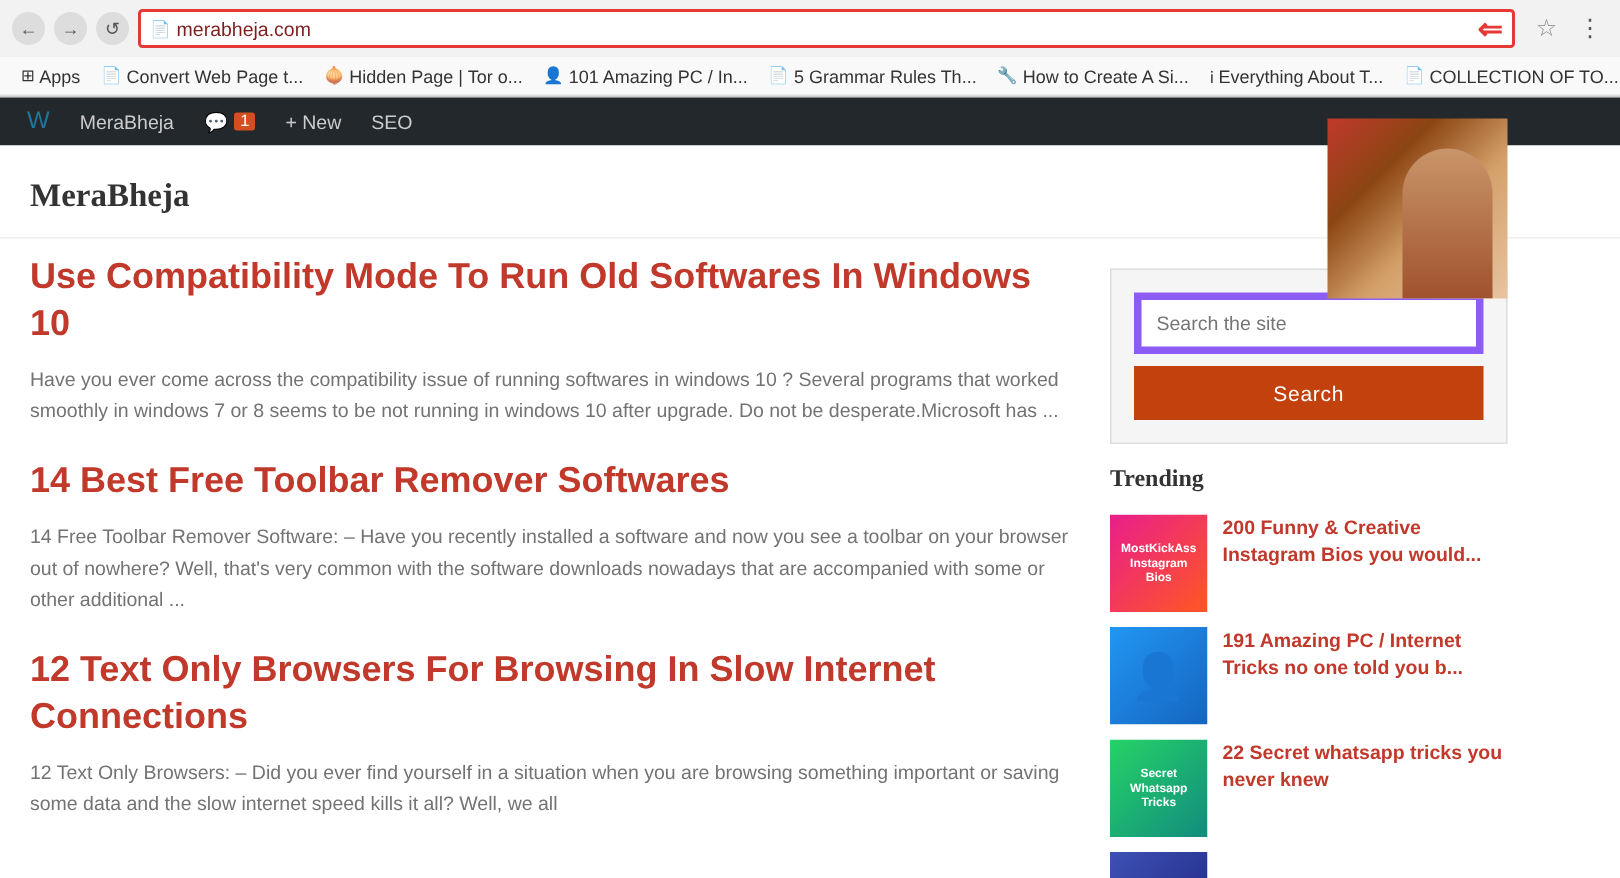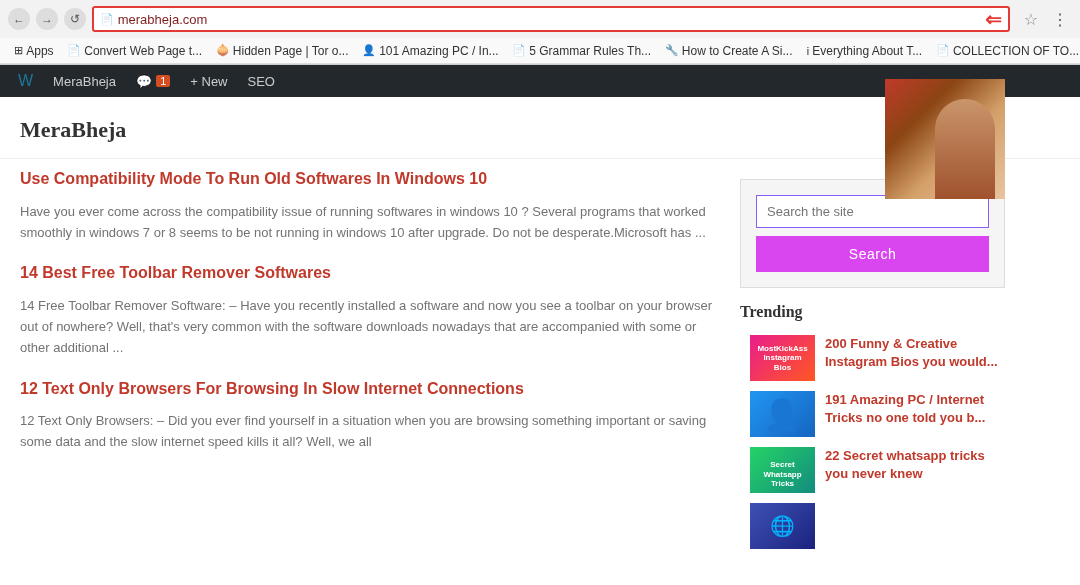--- a/index.html
+++ b/index.html
@@ -128,21 +128,21 @@
       position: relative;
     }
 
     
     .main-content {
       flex: 1;
       max-width: 700px;
     }
 
     .post-title {
-      font-size: 16px;
+      font-size: 24px;
       color: #c0392b;
       margin-bottom: 12px;
       cursor: pointer;
       line-height: 1.3;
     }
 
     .post-excerpt {
       font-size: 13px;
       color: #737373;
       line-height: 1.6;
@@ -184,31 +184,31 @@
     
     .search-widget {
       margin-top: 10px;
       background: #f5f5f5;
       padding: 15px;
       border: 1px solid #ddd;
     }
     .search-input {
       width: 100%;
       padding: 8px 10px;
-      border: 1px solid #8b5cf6;
+      border: 5px solid #8b5cf6;
       background: #fff;
       font-size: 13px;
       color: #aaa;
       margin-bottom: 8px;
       outline: none;
     }
     .search-button {
       width: 100%;
       padding: 10px;
-      background: #d946ef;
+      background: #c2410c;
       color: #fff;
       border: none;
       font-size: 14px;
       cursor: pointer;
       letter-spacing: 0.5px;
     }
 
     
     .trending-title {
       font-size: 16px;
@@ -219,43 +219,42 @@
     }
 
     .trending-item {
       display: flex;
       gap: 10px;
       margin-bottom: 10px;
       align-items: flex-start;
     }
     .trending-thumb {
       width: 65px;
-      height: 46px;
+      height: 65px;
       flex-shrink: 0;
       overflow: hidden;
-      margin-left: 10px;
     }
     .thumb-instagram {
       background: linear-gradient(135deg, #e91e8c, #ff5722);
       width: 100%; height: 100%;
       display: flex; align-items: center; justify-content: center;
       font-size: 8px; color: #fff; text-align: center; font-weight: bold;
       line-height: 1.2;
       padding: 4px;
     }
     .thumb-pc {
       background: linear-gradient(135deg, #2196F3, #1565C0);
       width: 100%; height: 100%;
       display: flex; align-items: center; justify-content: center;
       font-size: 30px;
     }
     .thumb-whatsapp {
       background: linear-gradient(135deg, #25D366, #128C7E);
       width: 100%; height: 100%;
-      display: flex; align-items: flex-end; justify-content: center;
+      display: flex; align-items: center; justify-content: center;
       font-size: 8px; color: #fff; text-align: center; font-weight: bold;
       line-height: 1.2;
       padding: 4px;
     }
     .thumb-websites {
       background: linear-gradient(135deg, #3F51B5, #1A237E);
       width: 100%; height: 100%;
       display: flex; align-items: center; justify-content: center;
       font-size: 20px;
     }

